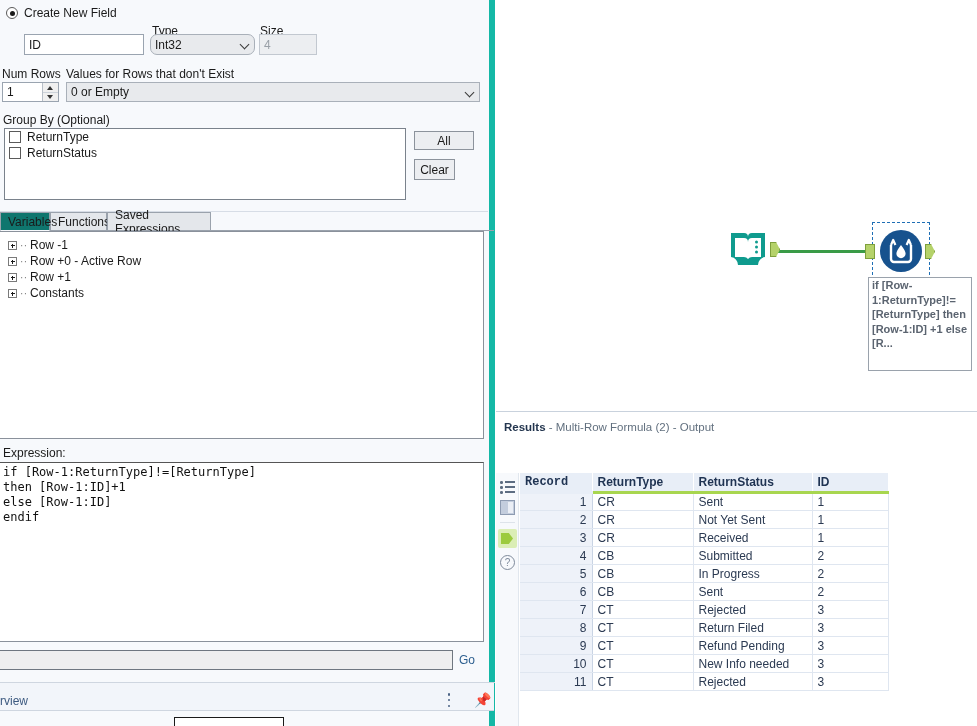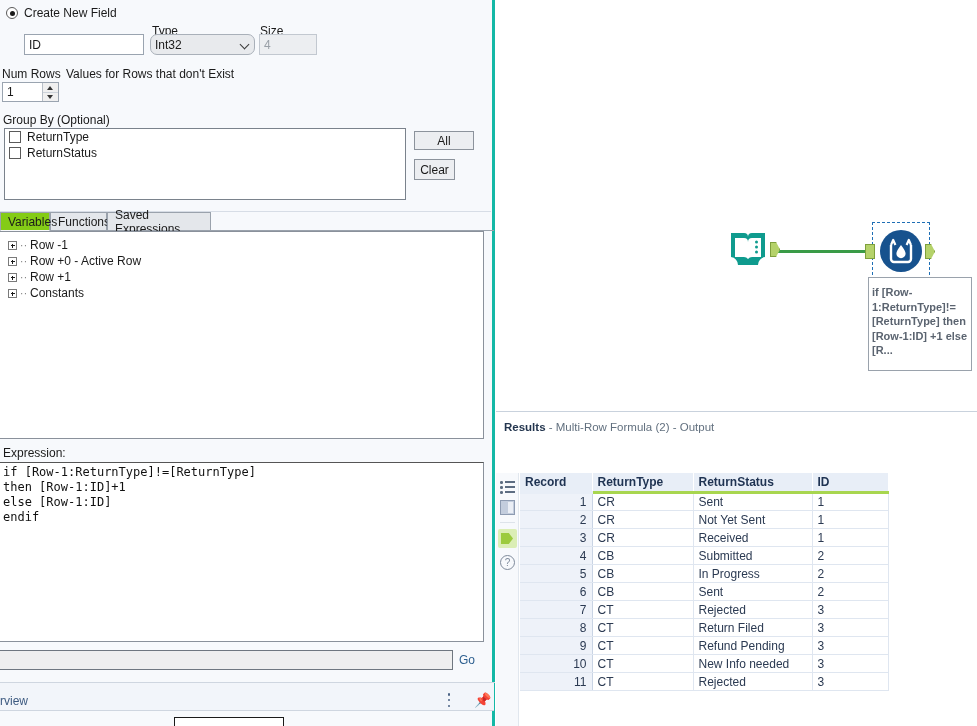--- a/index.html
+++ b/index.html
@@ -20,21 +20,21 @@
     position: absolute;
     inset: 0;
   }
 
   
   #config-panel {
     position: absolute;
     left: 0; top: 0;
     width: 495px; height: 726px;
     background: #f7f9fc;
-    border-right: 3px solid #14b8a6;
+    border-right: 6px solid #14b8a6;
     box-sizing: border-box;
   }
   .cfg-top {
     position: absolute;
     left: 0; top: 0; right: 1px;
     height: 212px;
     background: #f7f9fc;
     border-bottom: 1px solid #d7dde6;
     box-sizing: border-box;
   }
@@ -174,21 +174,21 @@
     position: absolute; top: 0; height: 19px;
     box-sizing: border-box;
     display: flex; align-items: center;
     padding: 0 7px;
     font-size: 12px;
     border: 1px solid #9aa2ac;
     background: #e4e7eb;
     color: #1a1a1a;
   }
   .tab.active {
-    background: #84cc16;
+    background: #0f766e;
     border-bottom-color: #f7f9fc;
     z-index: 2;
   }
 
   
   .treebox {
     position: absolute;
     left: 0; top: 231px;
     width: 484px; height: 208px;
     background: #ffffff;
@@ -347,21 +347,21 @@
     border-radius: 50%;
     background: #17528e;
   }
   .annot {
     position: absolute;
     left: 372px; top: 277px;
     width: 104px; height: 94px;
     background: #ffffff;
     border: 1px solid #9aa2ac;
     box-sizing: border-box;
-    padding: 7px 3px;
+    padding: 0 3px;
     font-size: 11px;
     line-height: 14.5px;
     font-weight: bold;
     color: #5b6470;
     overflow: hidden;
     word-break: break-word;
   }
 
   
   #results {
@@ -512,21 +512,21 @@
     box-sizing: border-box;
     white-space: nowrap;
     overflow: hidden;
   }
   table.rtab td.c-record {
     background: #eef2f9;
     text-align: right;
     color: #2b3a52;
     border-right: 1px solid #c9d4e4;
   }
-  .col-record { width: 72px; }
+  .col-record { width: 72px; font-family: Liberation Mono, monospace; }
   .col-type   { width: 101px; }
   .col-status { width: 119px; }
   .col-id     { width: 76px; }
 </style>
 </head>
 <body>
 
 <div id="root">
 
   <div id="config-panel">
@@ -554,20 +554,24 @@
       <div class="lbl" style="left:66px; top:67px;">Values for Rows that don't Exist</div>
 
       <div class="spin" style="left:2px; top:82px; width:57px; height:20px;">
         <div class="val">1</div>
         <div class="btns">
           <div></div>
           <div></div>
         </div>
       </div>
 
+      <div class="combo" style="left:66px; top:82px; width:414px; height:20px;">
+        <span>0 or Empty</span>
+        <span class="chev"></span>
+      </div>
 
       <div class="lbl" style="left:3px; top:113px;">Group By (Optional)</div>
 
       <div class="listbox" style="left:4px; top:128px; width:402px; height:72px;">
         <div class="lrow">
           <span class="cbx"></span>
           <span>ReturnType</span>
         </div>
         <div class="lrow">
           <span class="cbx"></span>

